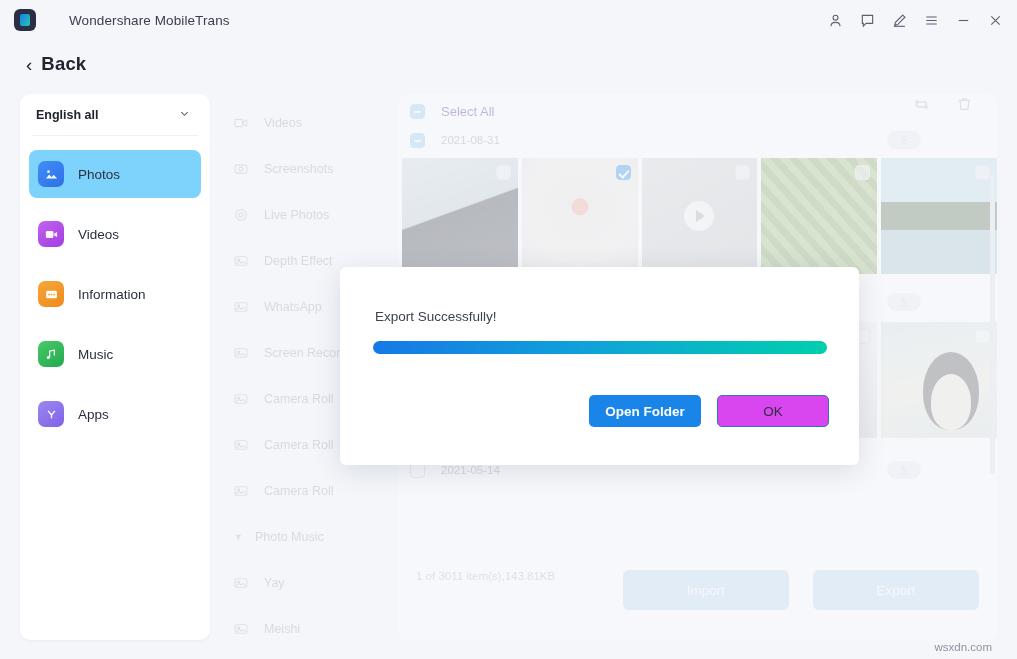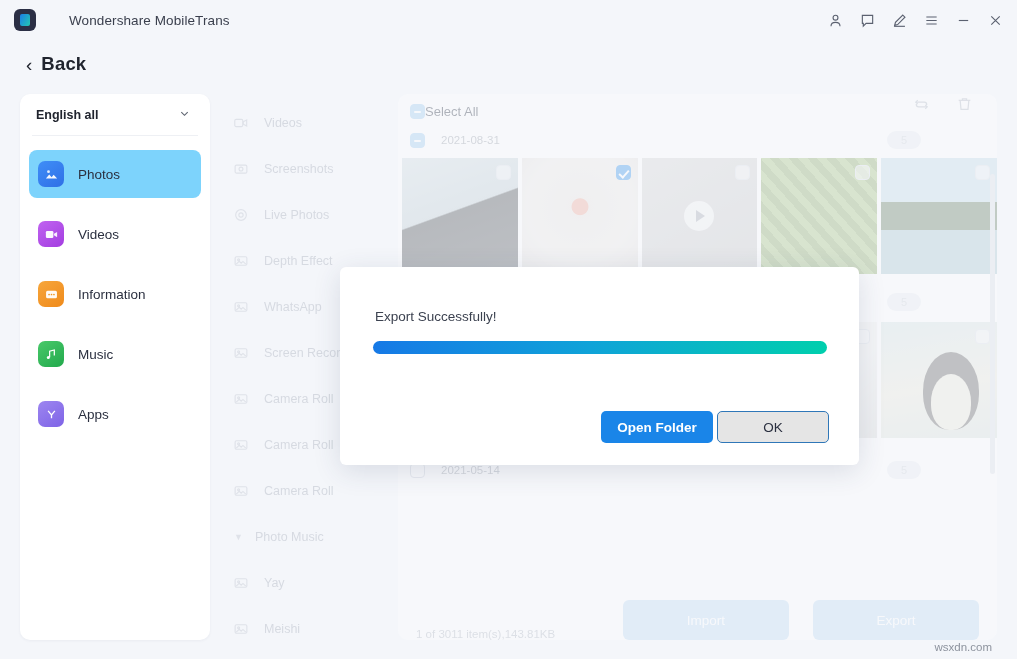--- a/index.html
+++ b/index.html
@@ -142,21 +142,21 @@
   .cb {
     width: 15px; height: 15px; border-radius: 4px;
     border: 1.5px solid #c8cdd8; background: #fff;
     flex: none; position: relative;
   }
   .cb.indet { background: #93c5f0; border-color: #93c5f0; }
   .cb.indet::after {
     content: ""; position: absolute; left: 3px; top: 6px;
     width: 7px; height: 2px; background: #fff; border-radius: 1px;
   }
-  .select-label { margin-left: 0; font-size: 13px; color: #0f172a; }
+  .select-label { margin-left: 16px; font-size: 13px; color: #4c1d95; }
   .date-row {
     display: flex; align-items: center; height: 28px;
     padding-left: 12px; position: relative;
   }
   .date-label { margin-left: 16px; font-size: 11.5px; color: #8e949f; }
   .count-badge {
     position: absolute; right: 76px;
     background: #e9ecf1; color: #c5cad3;
     border-radius: 9px; font-size: 11px;
     padding: 3px 14px;
@@ -214,21 +214,21 @@
   .scroll-track {
     position: absolute; right: 2px; top: 80px;
     width: 5px; height: 300px; border-radius: 3px;
     background: #d9dde4;
   }
 
   
   .footer {
     position: absolute; left: 0; bottom: 0;
     width: 599px; height: 70px;
-    display: flex; align-items: flex-end;
+    display: flex; align-items: flex-start;
     padding: 0 18px;
   }
   .footer-info { font-size: 11.5px; color: #a8aeb9; }
   .footer-btns { margin-left: auto; display: flex; gap: 24px; }
   .fbtn {
     width: 166px; height: 40px; border-radius: 6px;
     background: #b7d7f3; color: #ffffff;
     display: flex; align-items: center; justify-content: center;
     font-size: 13.5px;
   }
@@ -244,34 +244,34 @@
   .modal-title {
     position: absolute; left: 35px; top: 42px;
     font-size: 13.5px; color: #3c4250;
   }
   .progress {
     position: absolute; left: 33px; top: 74px;
     width: 454px; height: 13px; border-radius: 7px;
     background: linear-gradient(90deg,#1679e6 0%, #0fa3d8 48%, #00cfad 100%);
   }
   .modal-actions {
-    position: absolute; right: 30px; bottom: 22px;
-    display: flex; gap: 4px; align-items: center;
+    position: absolute; right: 30px; bottom: 38px;
+    display: flex; gap: 16px; align-items: center;
   }
   .btn-primary {
     width: 112px; height: 32px; border-radius: 5px;
     background: #1a85e8; color: #fff;
     font-size: 13.5px; font-weight: 700;
     display: flex; align-items: center; justify-content: center;
     border: none;
     font-family: "Liberation Sans", sans-serif;
   }
   .btn-outline {
     width: 112px; height: 32px; border-radius: 5px;
-    background: #e5e5e5; color: #2b3040;
+    background: #d946ef; color: #2b3040;
     border: 1px solid #2f77b8;
     font-size: 13.5px;
     display: flex; align-items: center; justify-content: center;
     font-family: "Liberation Sans", sans-serif;
   }
 
   .watermark {
     position: absolute; right: 25px; bottom: 6px;
     font-size: 11.5px; color: #8d939e;
     z-index: 60;

